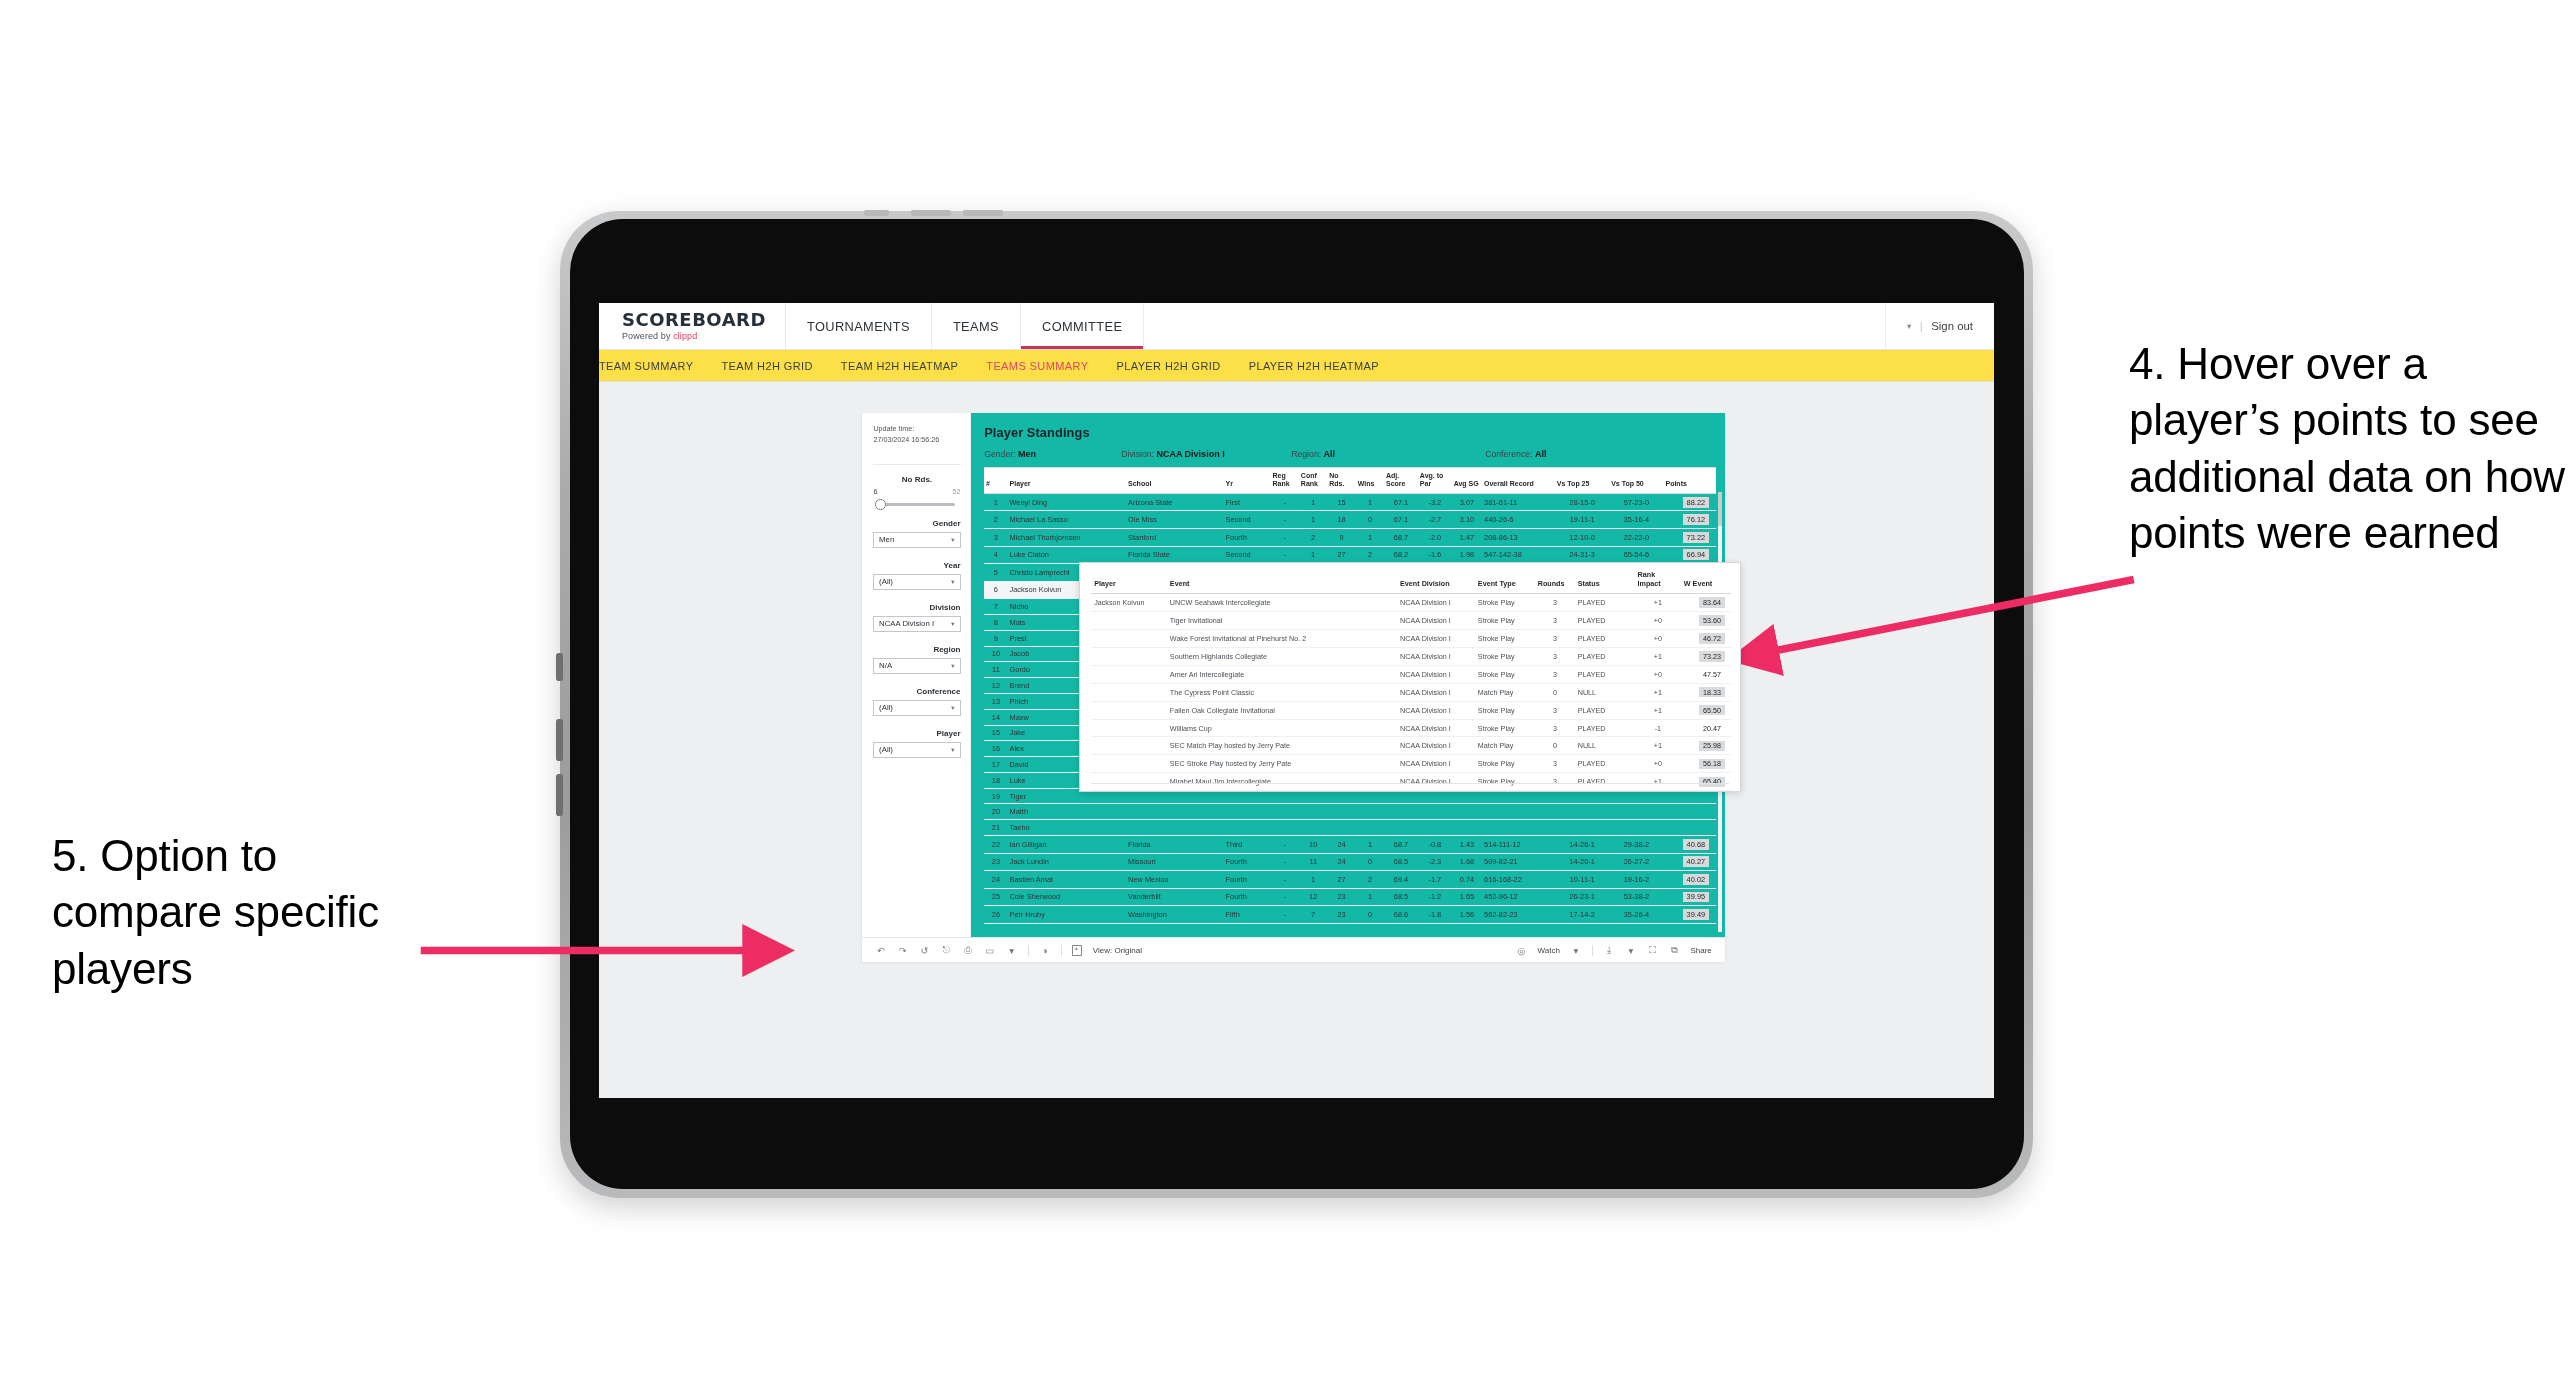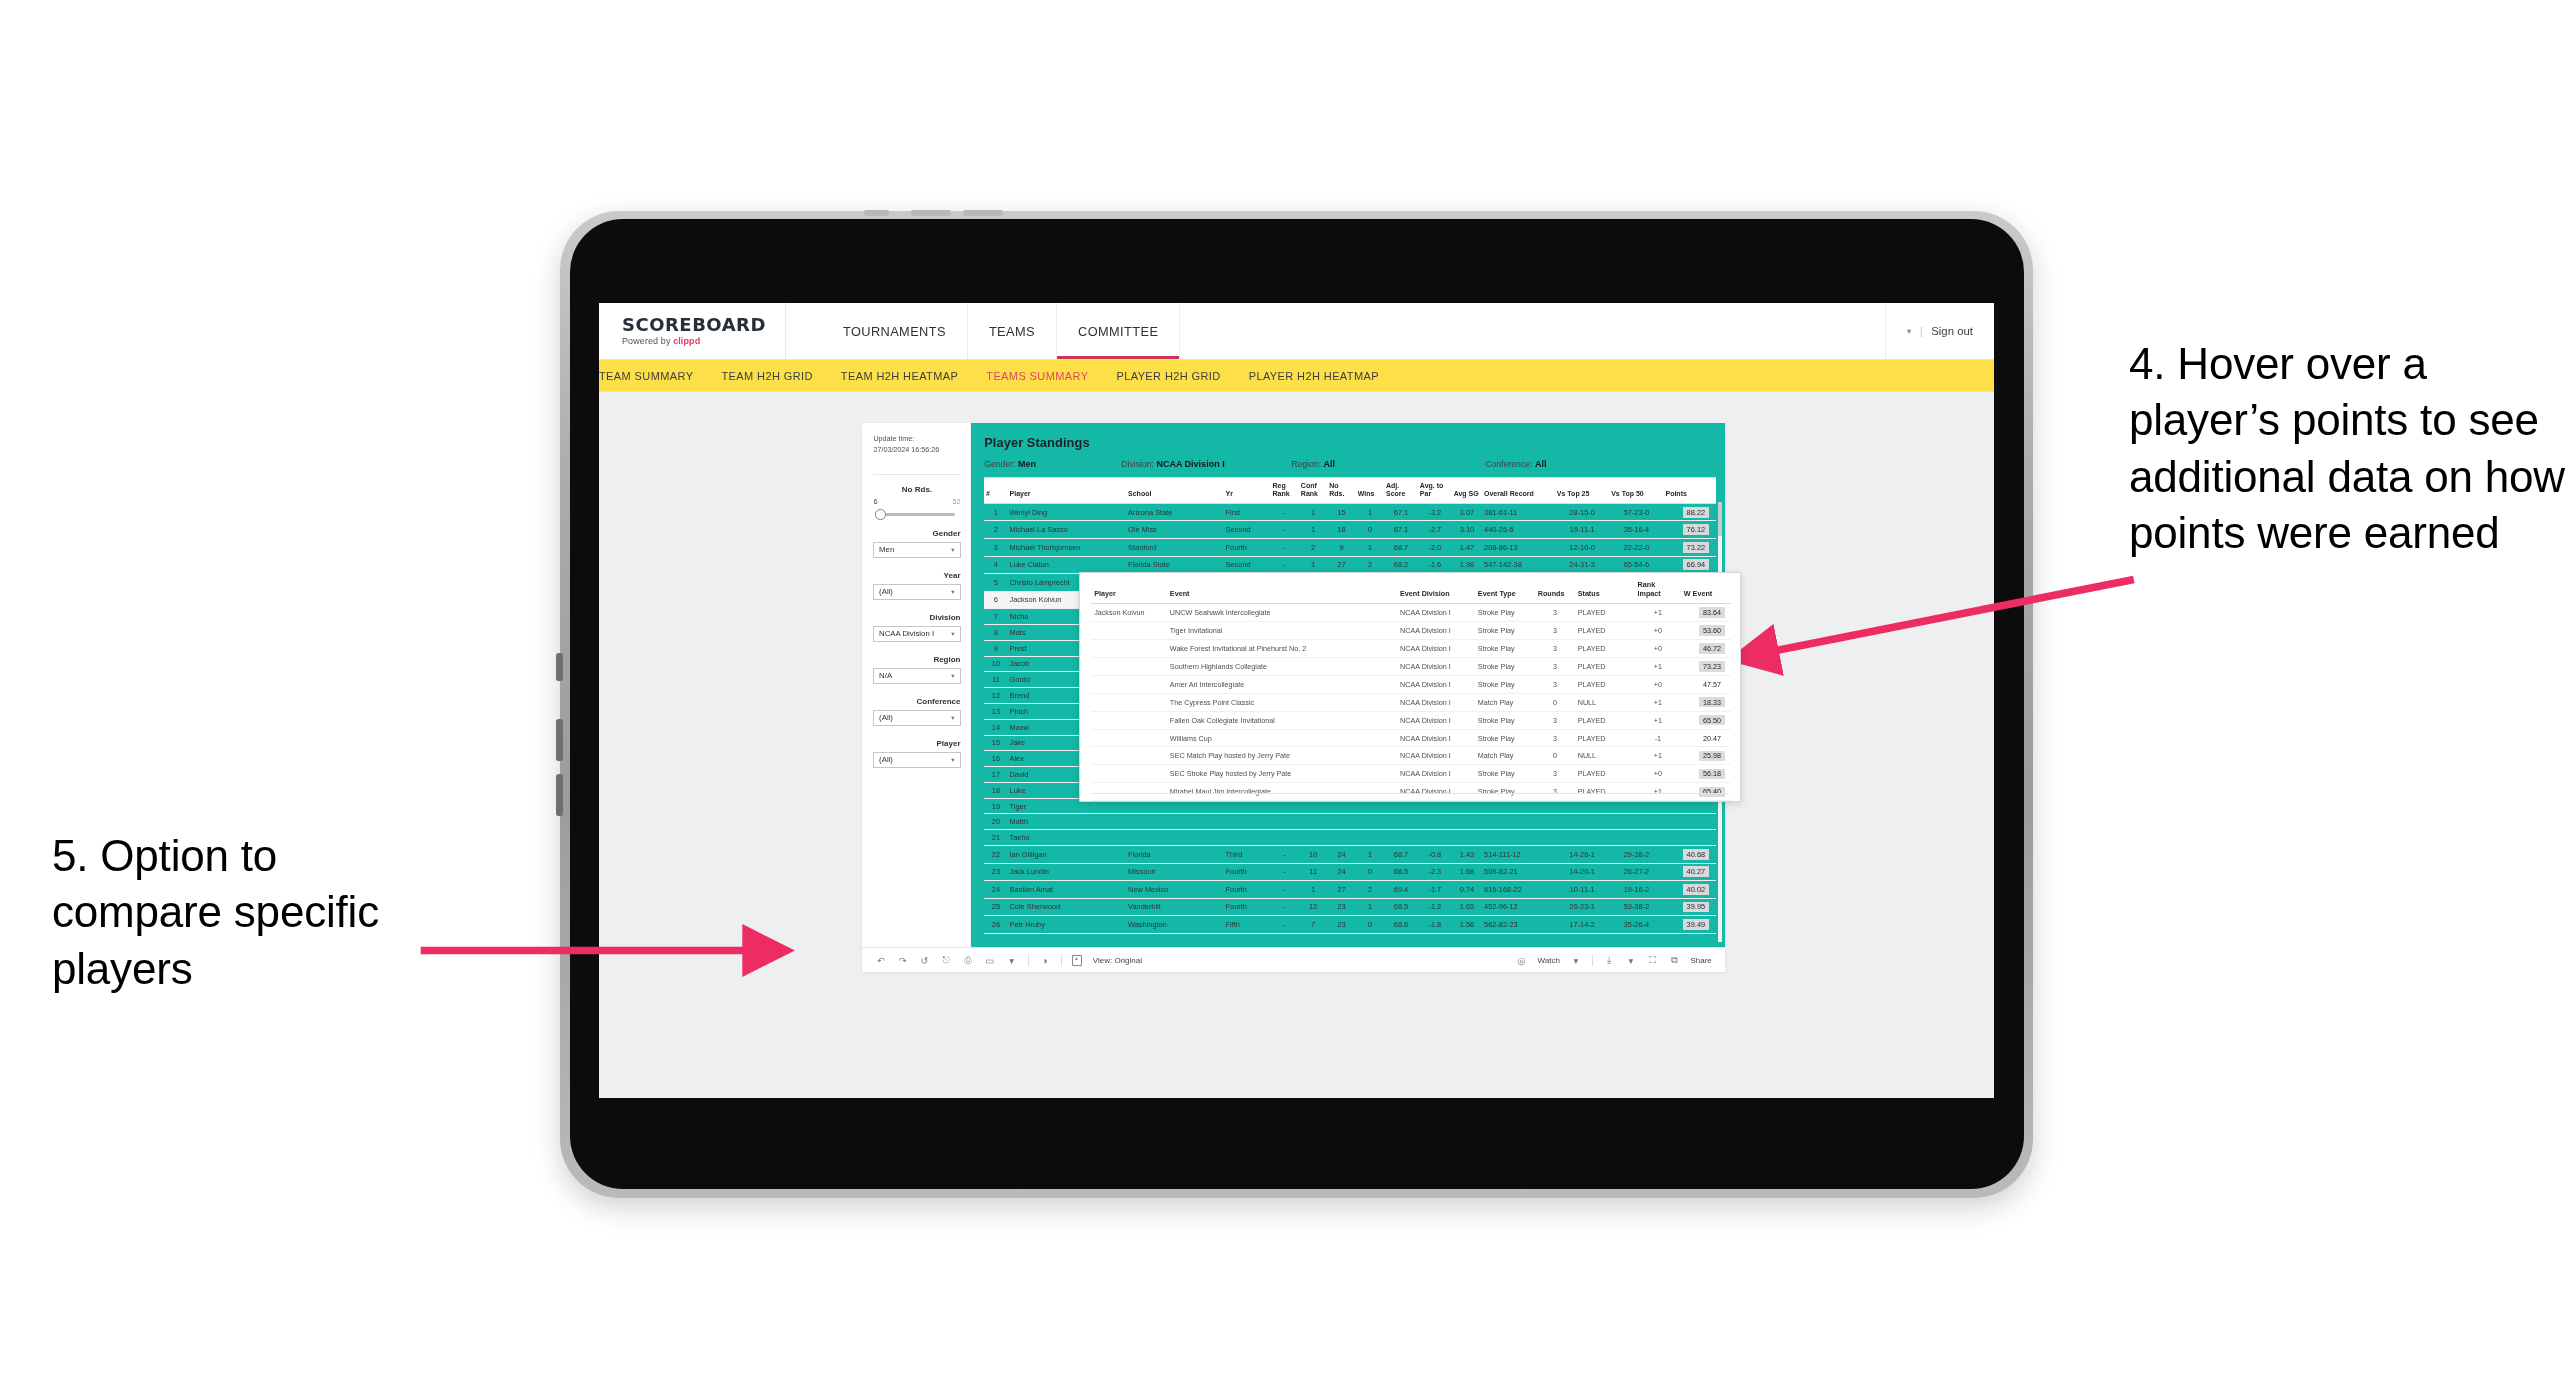--- a/index.html
+++ b/index.html
@@ -39,37 +39,36 @@
   .btn-3 { left: 963px; top: 210px; width: 40px; height: 5.7px; }
   .side-dot {
     position: absolute; left: 556px; width: 6.6px; background: #6d6f71; border-radius: 2.8px;
   }
   .sd-1 { top: 653px; height: 28px; }
   .sd-2 { top: 719px; height: 42px; }
   .sd-3 { top: 774px; height: 42px; }
 
   
   .app-header {
-    position: relative; height: 57px; background: #ffffff;
+    position: relative; height: 47px; background: #ffffff;
     display: flex; align-items: stretch;
     border-bottom: 0.9px solid #e3e4e6;
-    gap: 36px;
   }
   .brand {
     display: flex; flex-direction: column; justify-content: center;
     padding: 0 19px 0 23px; border-right: 0.9px solid #e8e9ea;
     min-width: 140px;
   }
   .brand-title {
     font-family: "DejaVu Sans", sans-serif;
     font-weight: 700; font-size: 18px; letter-spacing: 0.5px;
     color: #26303b; line-height: 1;
   }
   .brand-sub { font-size: 9px; color: #4b5560; margin-top: 2.8px; letter-spacing: 0.1px; }
-  .brand-sub .clippd { color: #e8365d; font-weight: 700; }
+  .brand-sub .clippd { color: #e8365d; font-weight: 400; }
   .nav-main { display: flex; align-items: stretch; }
   .nav-item {
     display: flex; align-items: center; padding: 0 21px;
     font-size: 12.8px; color: #2c3338; letter-spacing: 0.4px;
     border-right: 0.9px solid #eceded; position: relative; cursor: pointer;
   }
   .nav-item.first { border-left: none; }
   .nav-item.active::after {
     content: ""; position: absolute; left: 0; right: 0; bottom: 0;
     height: 2.8px; background: #cf3254;

